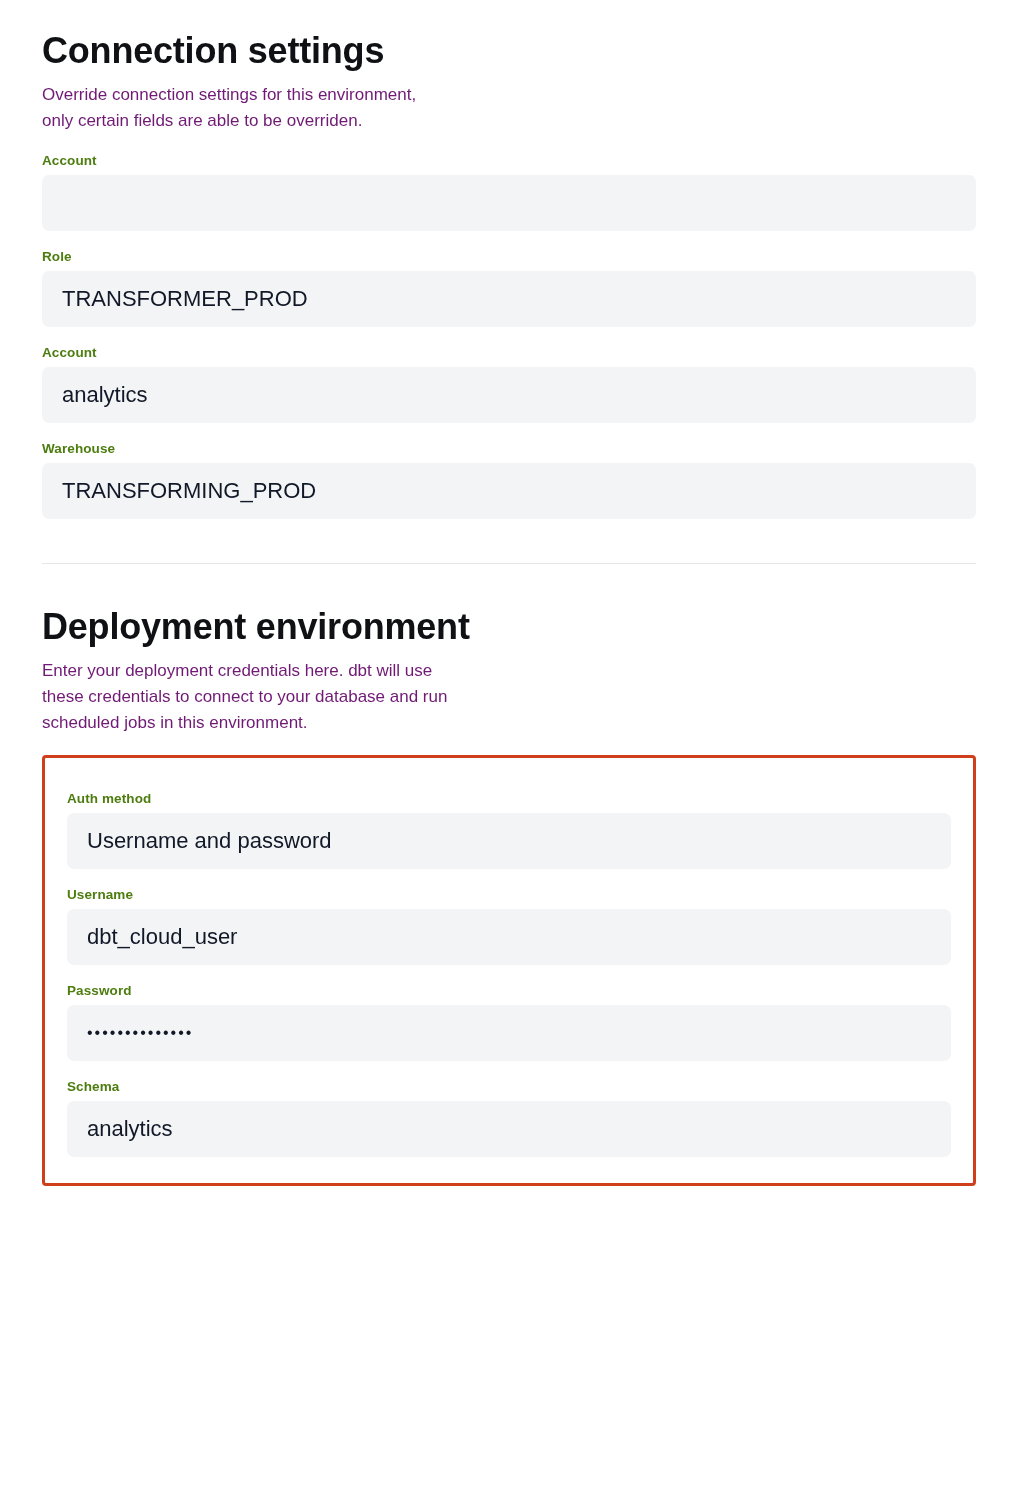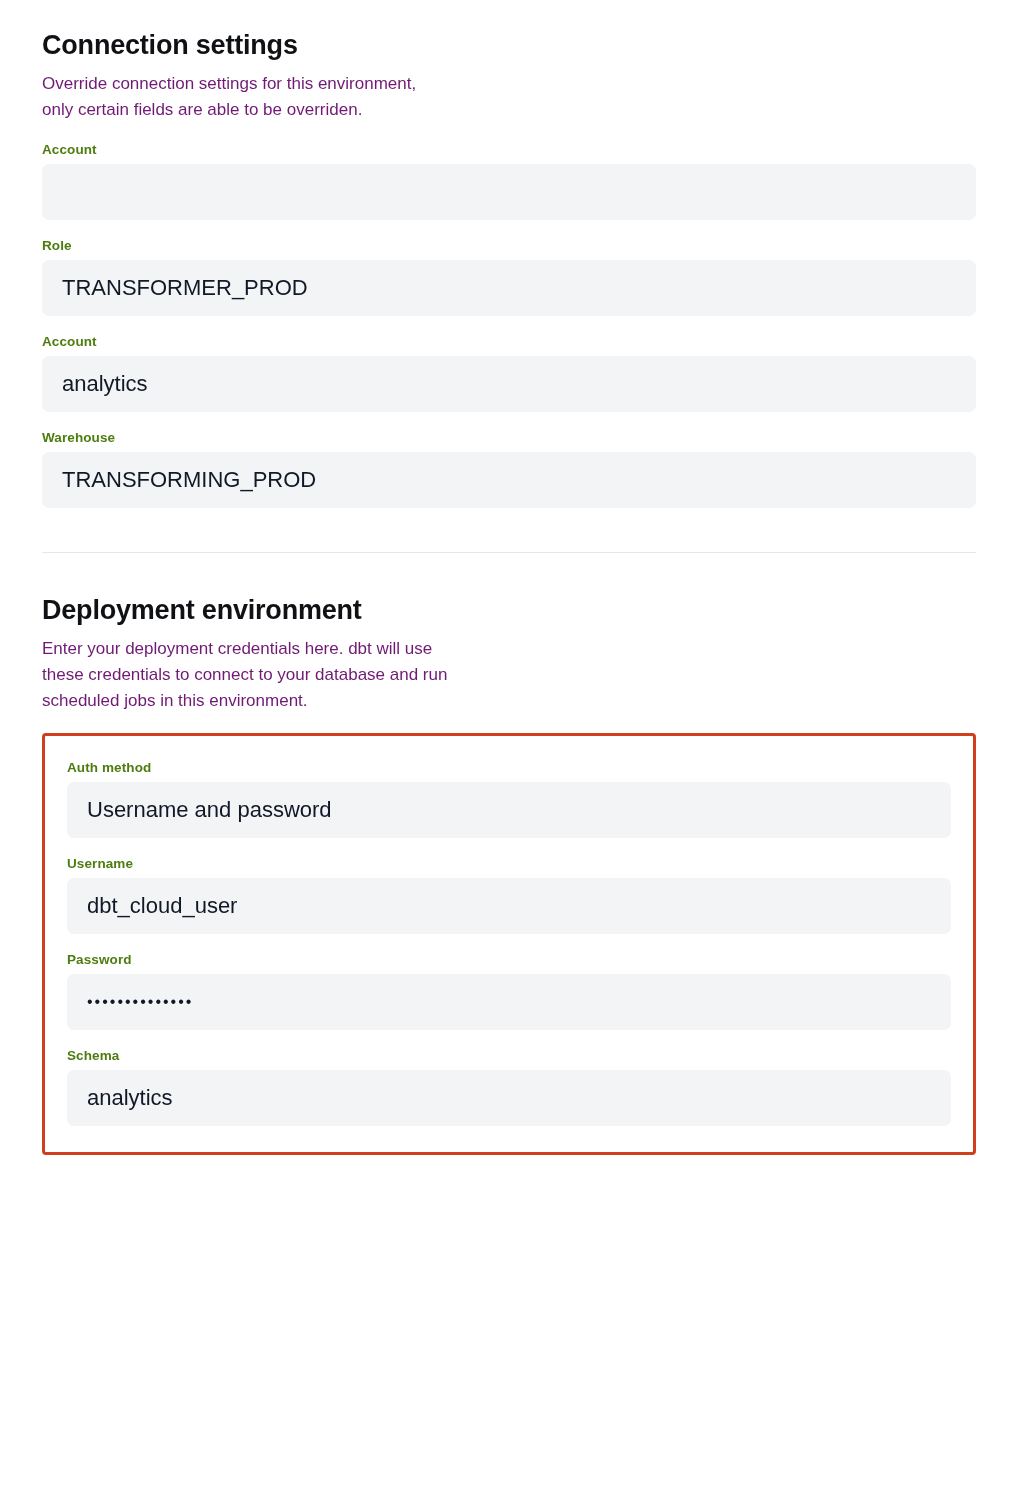--- a/index.html
+++ b/index.html
@@ -15,21 +15,21 @@
     position: relative;
     overflow: hidden;
   }
   .page {
     padding: 0 42px;
     box-sizing: border-box;
     width: 1018px;
   }
 
   .section-title {
-    font-size: 27px;
+    font-size: 36px;
     font-weight: bold;
     color: #0f1115;
     letter-spacing: -0.2px;
     margin: 0;
     padding-top: 30px;
   }
   .section-desc {
     font-size: 17px;
     line-height: 1.55;
     color: #701a75;
@@ -76,21 +76,21 @@
   }
 
   .highlight-box {
     border: 3px solid #cf3f1b;
     border-radius: 4px;
     margin-top: 18px;
     padding: 16px 22px 26px 22px;
     box-sizing: border-box;
   }
   .highlight-box .field:first-child {
-    margin-top: 8px;
+    margin-top: 17px;
   }
 
   .deploy-block {
     margin-top: 42px;
   }
 </style>
 </head>
 <body>
 
 <div class="page">

